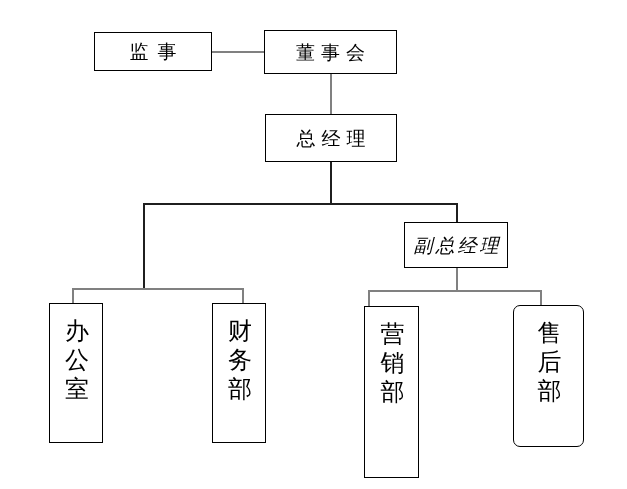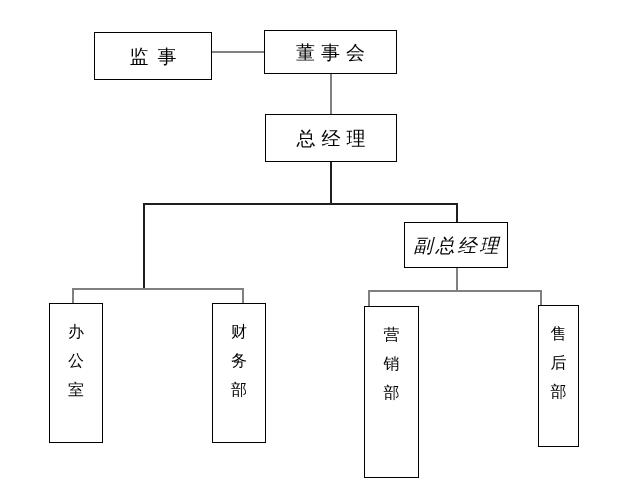--- a/index.html
+++ b/index.html
@@ -40,21 +40,21 @@
   }
   .node .lbl { display: inline-block; }
   .ls9 .lbl { letter-spacing: 9px; padding-left: 9px; }
   .ls6 .lbl { letter-spacing: 6px; padding-left: 6px; }
   .ls3 .lbl { letter-spacing: 3px; padding-left: 3px; font-style: italic; }
 
   
   .node.vertical {
     align-items: flex-start;
     padding-top: 13px;
-    font-size: 16px;
+    font-size: 24px;
   }
   .node.vertical .lbl {
     width: 22px;
     word-break: break-all;
     white-space: normal;
     line-height: 29px;
     text-align: center;
     letter-spacing: 0;
     padding-left: 0;
   }
@@ -71,21 +71,21 @@
   <div class="line vline dark" style="left:143px; top:203px; height:86px;"></div>
   <div class="line hline" style="left:72px;  top:288px; width:171px;"></div>
   <div class="line vline" style="left:72px;  top:288px; height:16px;"></div>
   <div class="line vline" style="left:242px; top:288px; height:16px;"></div>
   <div class="line vline dark" style="left:456px; top:203px; height:20px;"></div>
   <div class="line vline" style="left:456px; top:268px; height:23px;"></div>
   <div class="line hline" style="left:368px; top:290px; width:173px;"></div>
   <div class="line vline" style="left:368px; top:290px; height:17px;"></div>
   <div class="line vline" style="left:540px; top:290px; height:16px;"></div>
 
-  <div class="node ls9" style="left:94px;  top:32px;  width:118px; height:48px;">
+  <div class="node ls9" style="left:94px;  top:32px;  width:118px; height:39px;">
     <span class="lbl">监事</span>
   </div>
 
   <div class="node ls6" style="left:264px; top:30px;  width:133px; height:44px;">
     <span class="lbl">董事会</span>
   </div>
 
   <div class="node ls6" style="left:265px; top:114px; width:132px; height:48px;">
     <span class="lbl">总经理</span>
   </div>
@@ -99,17 +99,17 @@
   </div>
 
   <div class="node vertical" style="left:212px; top:303px; width:54px; height:140px;justify-content:center;">
     <span class="lbl">财务部</span>
   </div>
 
   <div class="node vertical" style="left:344px; top:306px; width:55px; height:172px;margin-left:20px;">
     <span class="lbl">营销部</span>
   </div>
 
-  <div class="node vertical" style="left:538px; top:305px; width:41px; height:142px;">
+  <div class="node vertical" style="left:513px; top:305px; width:71px; height:142px;border-radius:7px;">
     <span class="lbl">售后部</span>
   </div>
 
 </div>
 
 </body></html>

